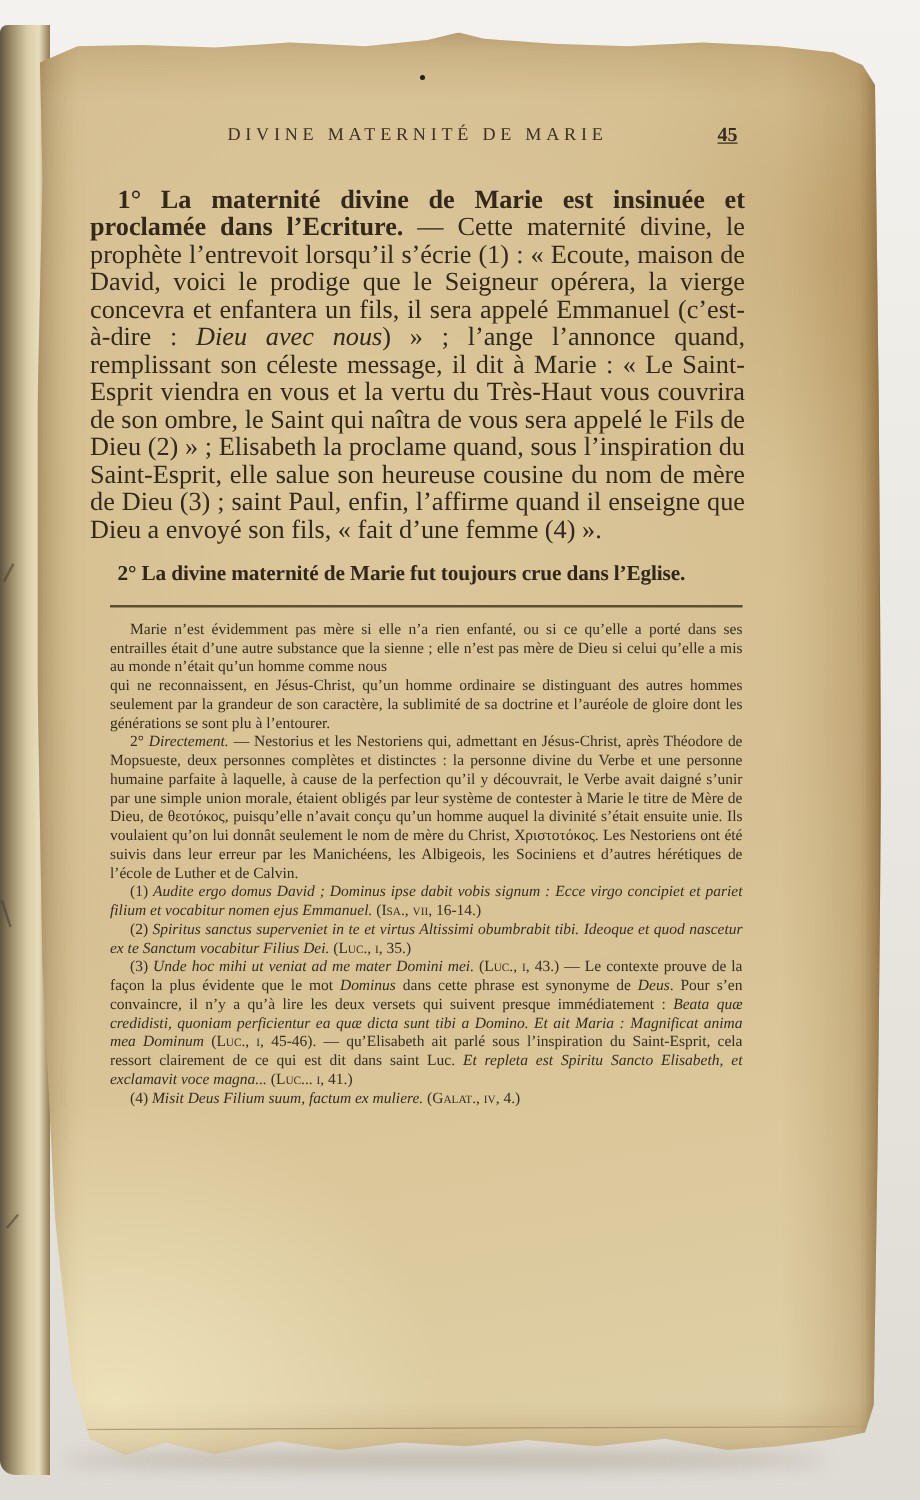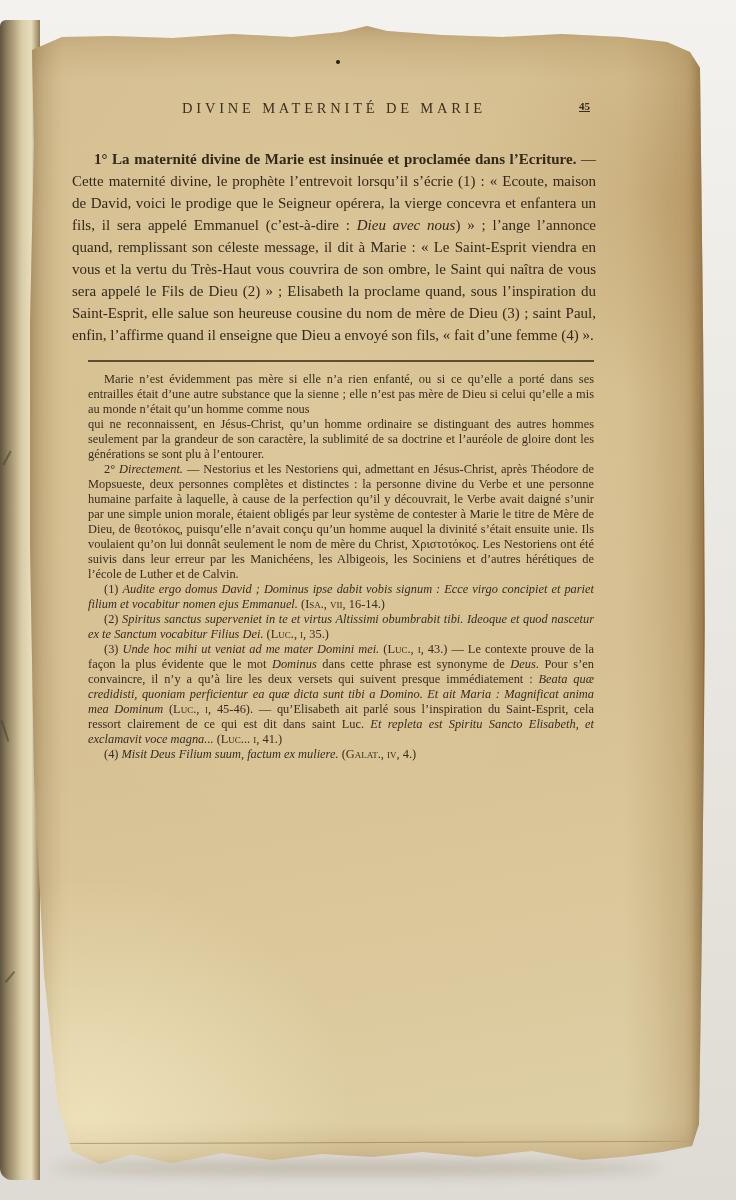--- a/index.html
+++ b/index.html
@@ -51,23 +51,23 @@
     background:#241c12;}
   .crease{position:absolute;left:12px;top:1118px;width:664px;height:1px;
     transform:rotate(-.2deg);
     background:linear-gradient(to right, rgba(90,60,30,0), rgba(90,60,30,.38) 8%,
       rgba(90,60,30,.3) 92%, rgba(90,60,30,0));}
 
   
   .content{position:absolute;left:50px;top:76px;width:524px;color:#35281a;}
   .header{position:relative;height:22px;}
   .running-title{text-align:center;font-size:14.5px;letter-spacing:3.8px;color:#3c2f20;}
-  .page-number{position:absolute;right:6px;top:0;font-size:11px;font-weight:700;color:#382c1d;text-decoration:underline;}
+  .page-number{position:absolute;right:6px;top:0;font-size:16px;font-weight:700;color:#382c1d;text-decoration:underline;}
 
-  .para{margin:26px 0 0 0;font-size:15px;line-height:22px;text-align:justify;
+  .para{margin:26px 0 0 0;font-size:21px;line-height:22px;text-align:justify;
     text-indent:22px;color:#34281b;}
   .para2{margin:14px 0 0 0;font-size:17px;line-height:22px;white-space:nowrap;
     text-indent:22px;letter-spacing:-.1px;color:#32261a;}
 
   .fn-rule{margin:14px 0 0 16px;width:506px;height:2px;background:#3e301d;opacity:.8;}
   .footnotes{margin:10px 0 0 16px;width:506px;font-size:12.4px;line-height:15px;
     text-align:justify;color:#382c1f;}
   .fnp{margin:0;}
   .fnp.ind{text-indent:16px;}
 
@@ -97,20 +97,21 @@
     <div class="speck"></div>
 
     <div class="content">
       <div class="header">
         <div class="running-title">DIVINE MATERNITÉ DE MARIE</div>
         <div class="page-number">45</div>
       </div>
 
       <p class="para"><span class="b">1° La maternité divine de Marie est insinuée et proclamée dans l’Ecriture.</span><span> — Cette maternité divine, le prophète l’entrevoit lorsqu’il s’écrie (1) : « Ecoute, maison de David, voici le prodige que le Seigneur opérera, la vierge concevra et enfantera un fils, il sera appelé Emmanuel (c’est-à-dire : </span><span class="i">Dieu avec nous</span><span>) » ; l’ange l’annonce quand, remplissant son céleste message, il dit à Marie : « Le Saint-Esprit viendra en vous et la vertu du Très-Haut vous couvrira de son ombre, le Saint qui naîtra de vous sera appelé le Fils de Dieu (2) » ; Elisabeth la proclame quand, sous l’inspiration du Saint-Esprit, elle salue son heureuse cousine du nom de mère de Dieu (3) ; saint Paul, enfin, l’affirme quand il enseigne que Dieu a envoyé son fils, « fait d’une femme (4) ».</span></p>
 
+      <p class="para2"><span class="b">2° La divine maternité de Marie fut toujours crue dans l’Eglise.</span></p>
 
       <div class="fn-rule"></div>
 
       <div class="footnotes">
           <p class="fnp ind"><span>Marie n’est évidemment pas mère si elle n’a rien enfanté, ou si ce qu’elle a porté dans ses entrailles était d’une autre substance que la sienne ; elle n’est pas mère de Dieu si celui qu’elle a mis au monde n’était qu’un homme comme nous</span></p>
           <p class="fnp"><span>qui ne reconnaissent, en Jésus-Christ, qu’un homme ordinaire se distinguant des autres hommes seulement par la grandeur de son caractère, la sublimité de sa doctrine et l’auréole de gloire dont les générations se sont plu à l’entourer.</span></p>
           <p class="fnp ind"><span>2° </span><span class="i">Directement.</span><span> — Nestorius et les Nestoriens qui, admettant en Jésus-Christ, après Théodore de Mopsueste, deux personnes complètes et distinctes : la personne divine du Verbe et une personne humaine parfaite à laquelle, à cause de la perfection qu’il y découvrait, le Verbe avait daigné s’unir par une simple union morale, étaient obligés par leur système de contester à Marie le titre de Mère de Dieu, de θεοτόκος, puisqu’elle n’avait conçu qu’un homme auquel la divinité s’était ensuite unie. Ils voulaient qu’on lui donnât seulement le nom de mère du Christ, Χριστοτόκος. Les Nestoriens ont été suivis dans leur erreur par les Manichéens, les Albigeois, les Sociniens et d’autres hérétiques de l’école de Luther et de Calvin.</span></p>
           <p class="fnp ind"><span>(1) </span><span class="i">Audite ergo domus David ; Dominus ipse dabit vobis signum : Ecce virgo concipiet et pariet filium et vocabitur nomen ejus Emmanuel.</span><span class="sc"> (Isa., vii, 16-14.)</span></p>
           <p class="fnp ind"><span>(2) </span><span class="i">Spiritus sanctus superveniet in te et virtus Altissimi obumbrabit tibi. Ideoque et quod nascetur ex te Sanctum vocabitur Filius Dei.</span><span class="sc"> (Luc., i, 35.)</span></p>
           <p class="fnp ind"><span>(3) </span><span class="i">Unde hoc mihi ut veniat ad me mater Domini mei.</span><span class="sc"> (Luc., i, 43.)</span><span> — Le contexte prouve de la façon la plus évidente que le mot </span><span class="i">Dominus</span><span> dans cette phrase est synonyme de </span><span class="i">Deus</span><span>. Pour s’en convaincre, il n’y a qu’à lire les deux versets qui suivent presque immédiatement : </span><span class="i">Beata quæ credidisti, quoniam perficientur ea quæ dicta sunt tibi a Domino. Et ait Maria : Magnificat anima mea Dominum</span><span class="sc"> (Luc., i, 45-46).</span><span> — qu’Elisabeth ait parlé sous l’inspiration du Saint-Esprit, cela ressort clairement de ce qui est dit dans saint Luc. </span><span class="i">Et repleta est Spiritu Sancto Elisabeth, et exclamavit voce magna...</span><span class="sc"> (Luc... i, 41.)</span></p>

